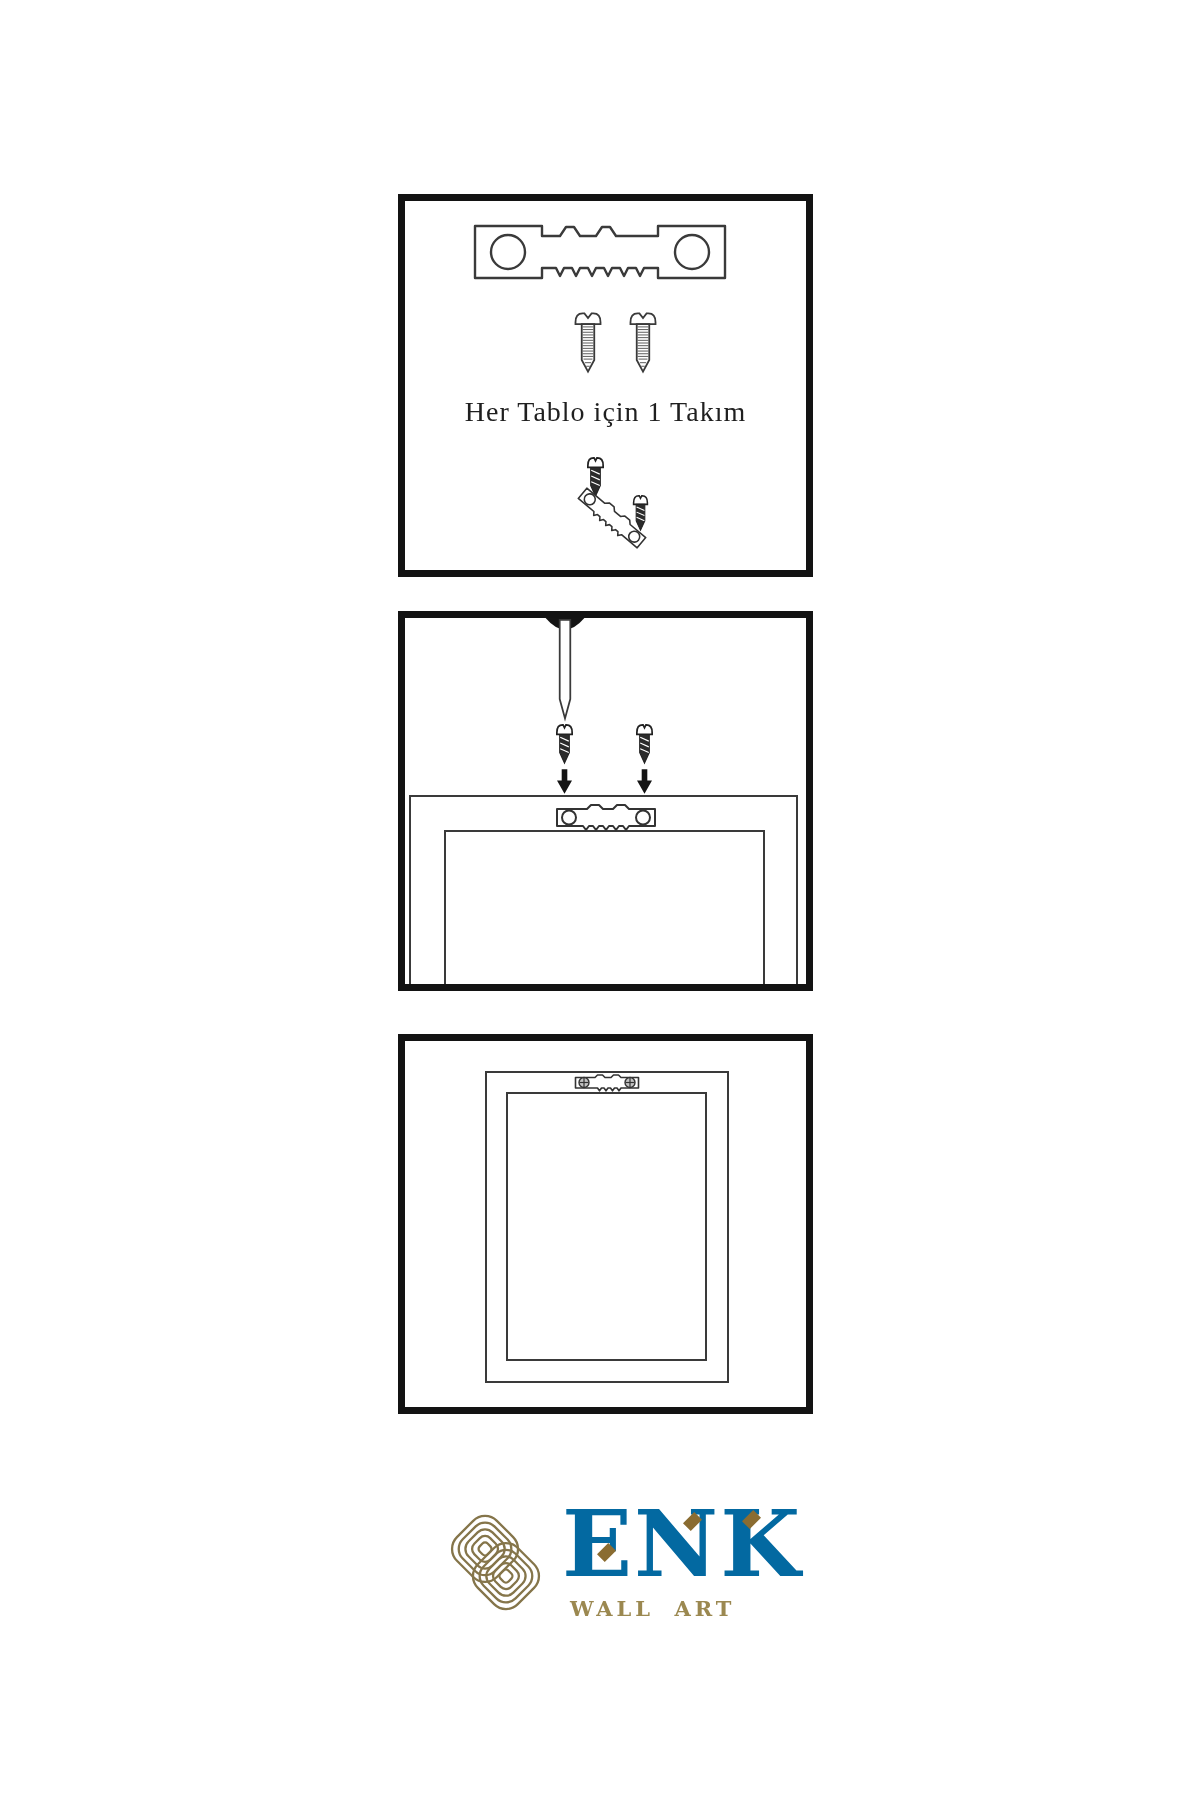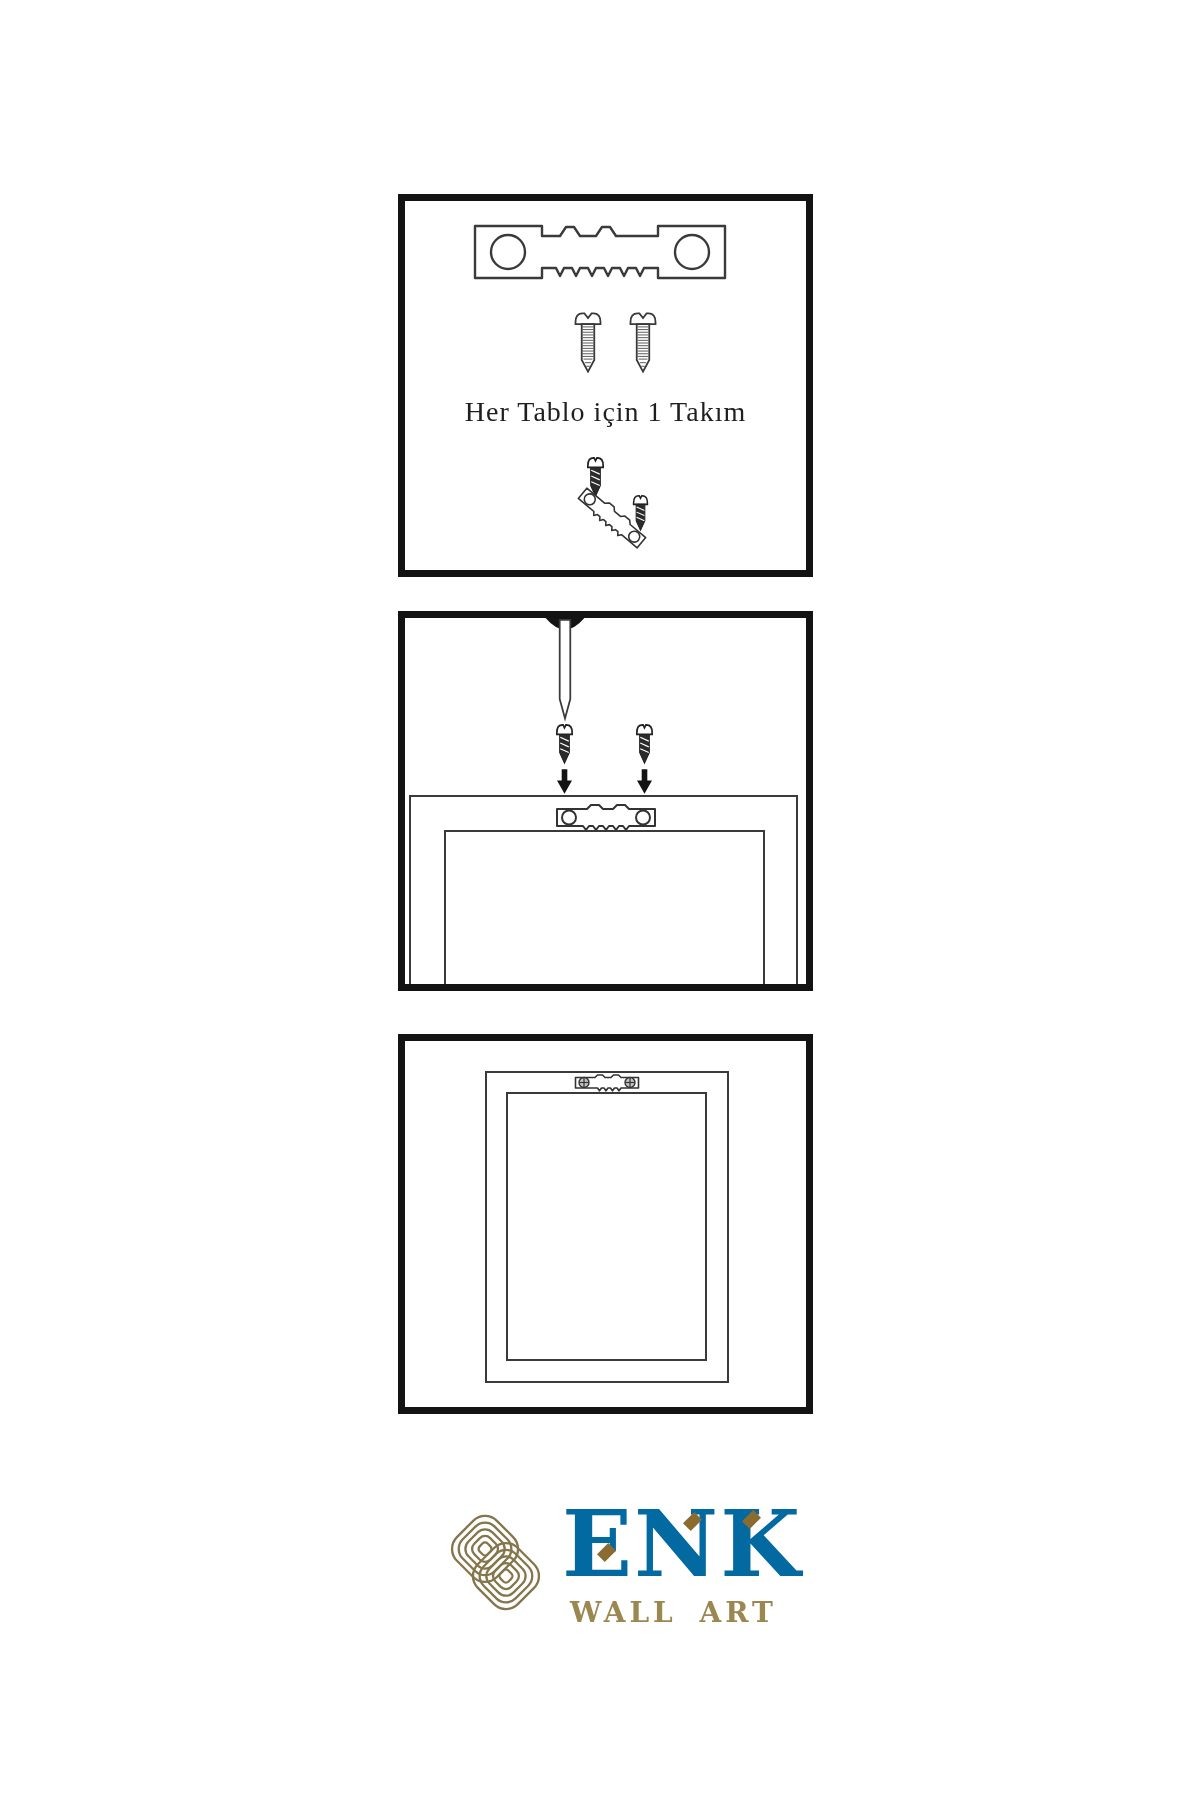--- a/index.html
+++ b/index.html
@@ -10,21 +10,21 @@
   .p2{top:611px;height:380px;}
   .p3{top:1034px;height:380px;}
   .abs{position:absolute;}
   .caption{position:absolute;left:0;top:195px;width:100%;text-align:center;
            font-size:28px;letter-spacing:1px;color:#1f1f1f;font-weight:400;}
   .frame-line{position:absolute;border:2px solid #3a3a3a;background:#fff;box-sizing:border-box;}
   .noborder-bottom{border-bottom:none;}
   .brand-name{position:absolute;left:562px;top:1498px;font-family:"DejaVu Serif","Liberation Serif",serif;
               font-weight:700;font-size:92px;line-height:1;color:#0369a1;letter-spacing:2px;}
   .brand-sub{position:absolute;left:570px;top:1596px;font-family:"DejaVu Serif","Liberation Serif",serif;
-             font-weight:700;font-size:28px;color:#9b8850;letter-spacing:4px;word-spacing:9px;}
+             font-weight:700;font-size:21px;color:#9b8850;letter-spacing:4px;word-spacing:9px;}
   .diamond{position:absolute;width:11px;height:11px;background:#8a6c31;
            transform:rotate(45deg) scale(1,1.45);}
 </style>
 </head>
 <body>
 
 <div class="canvas">
 
   <div class="panel p1">
 

